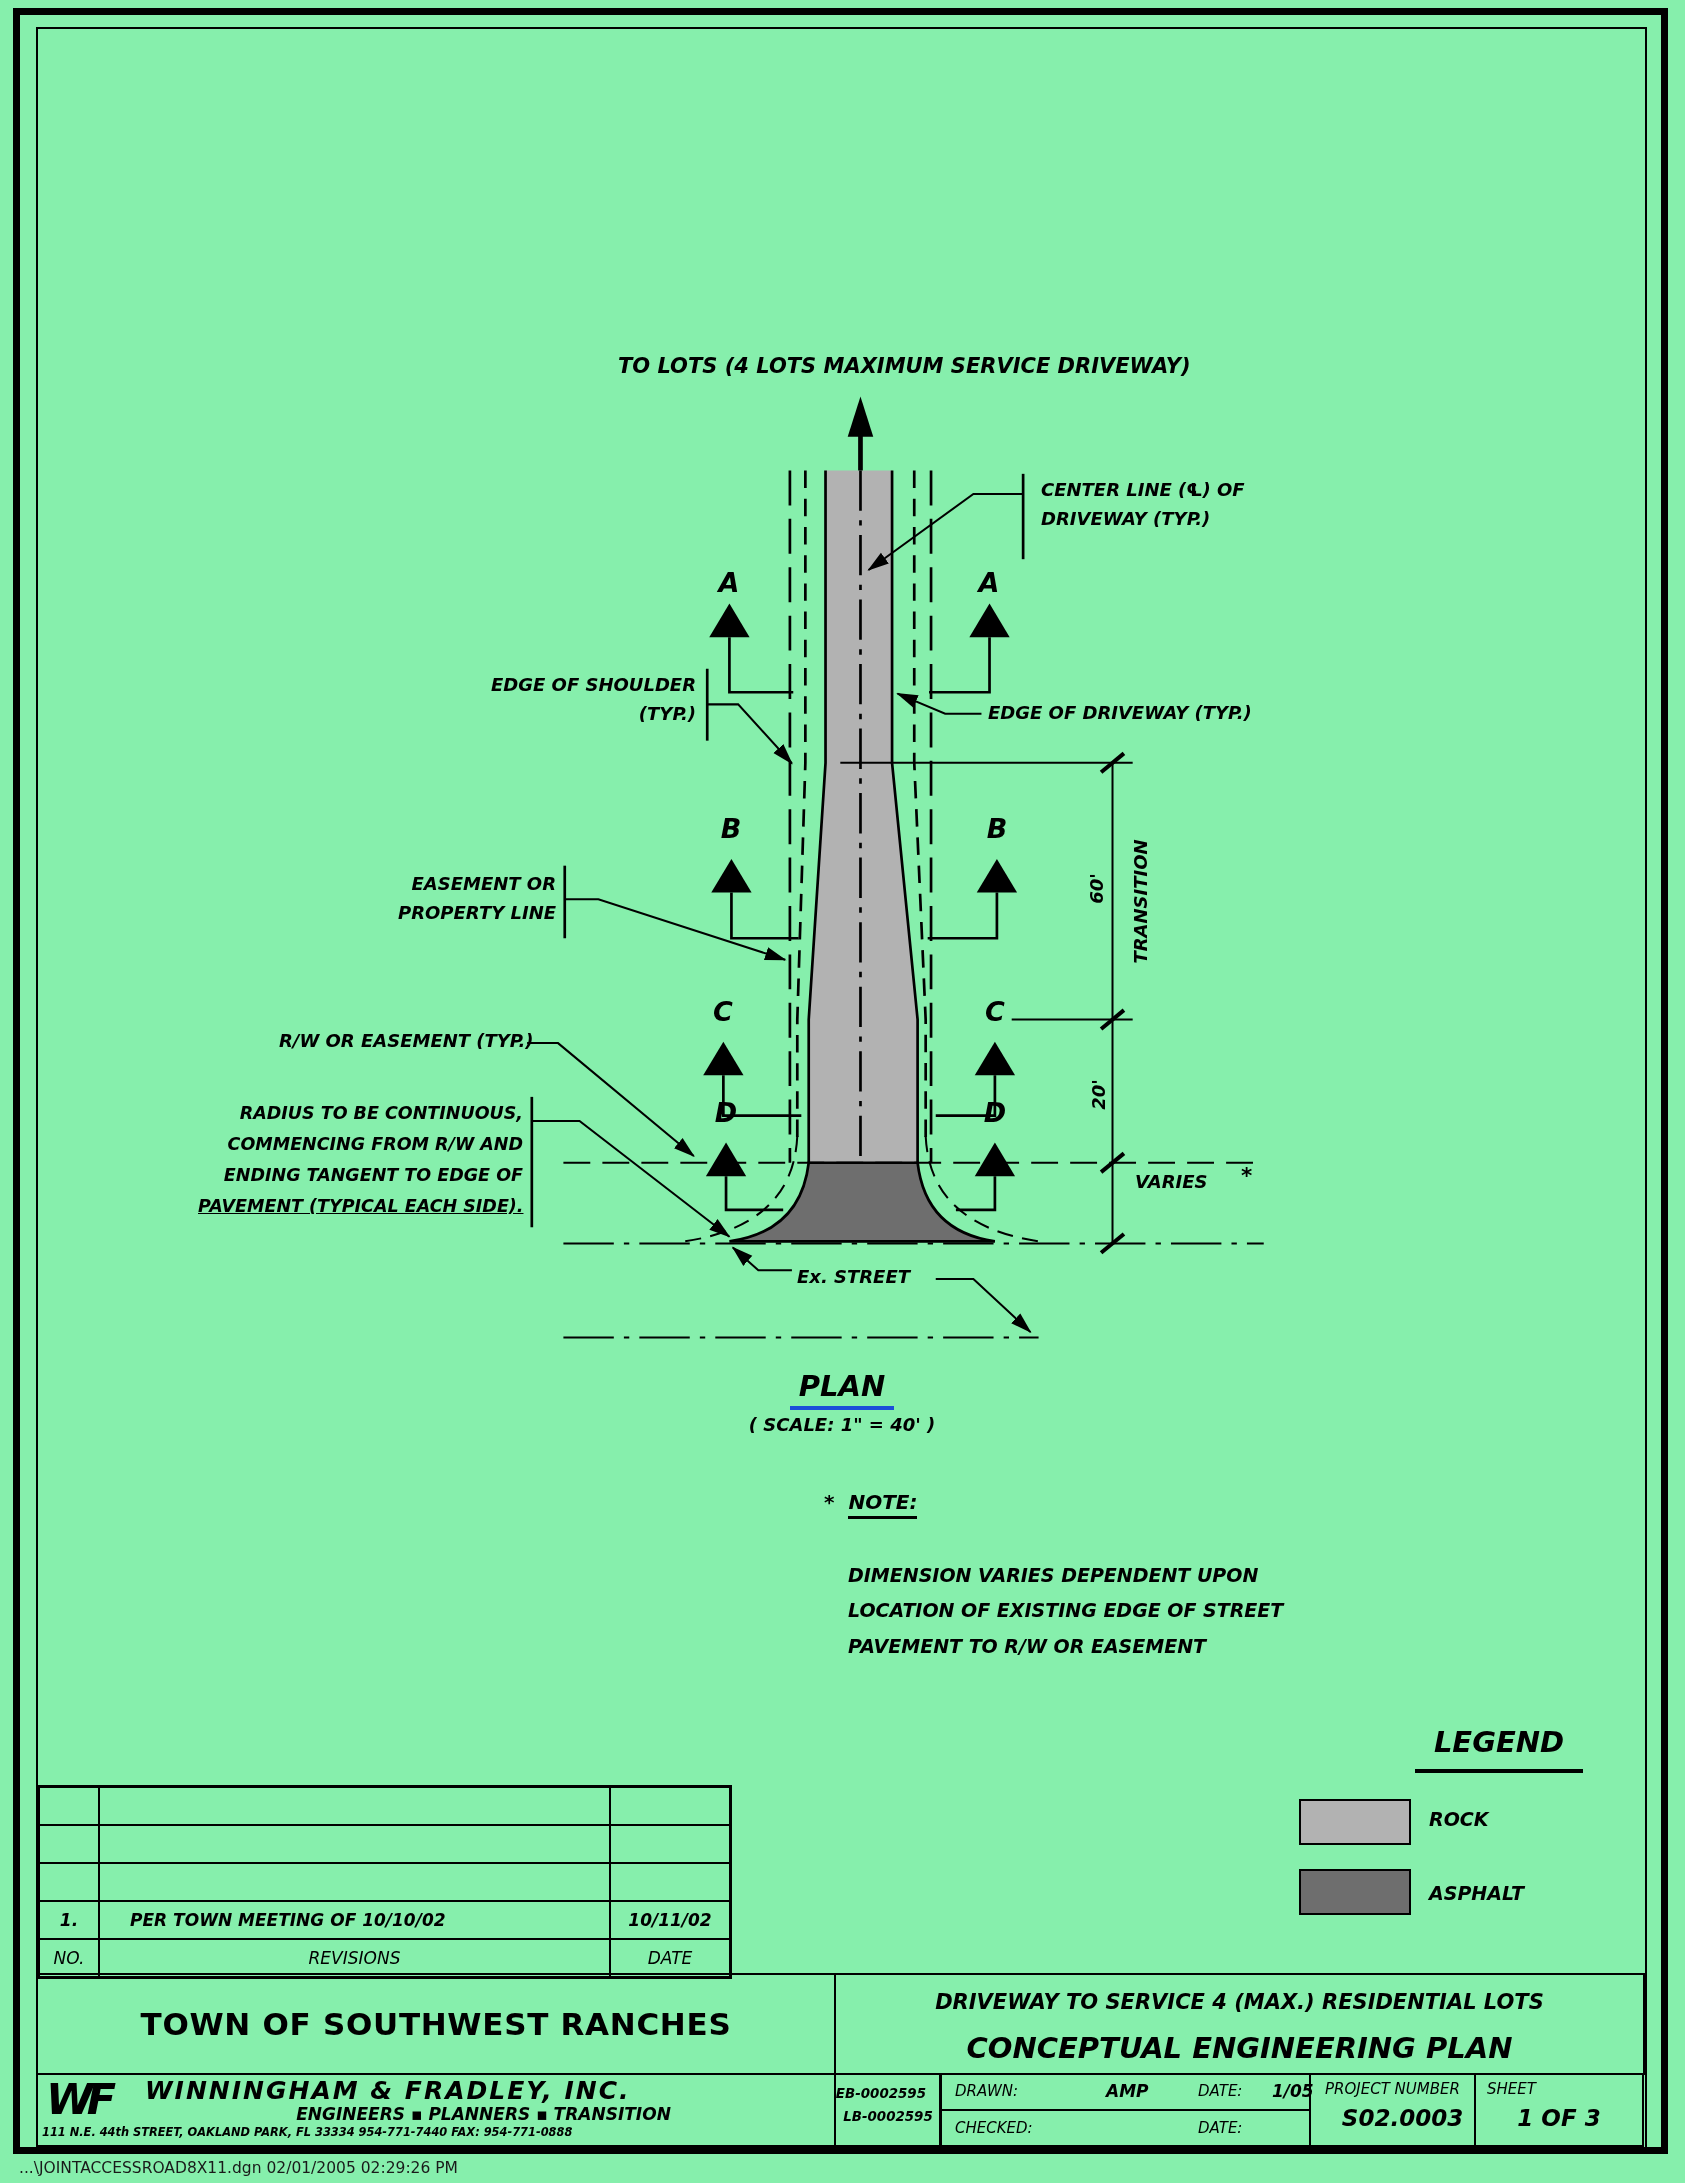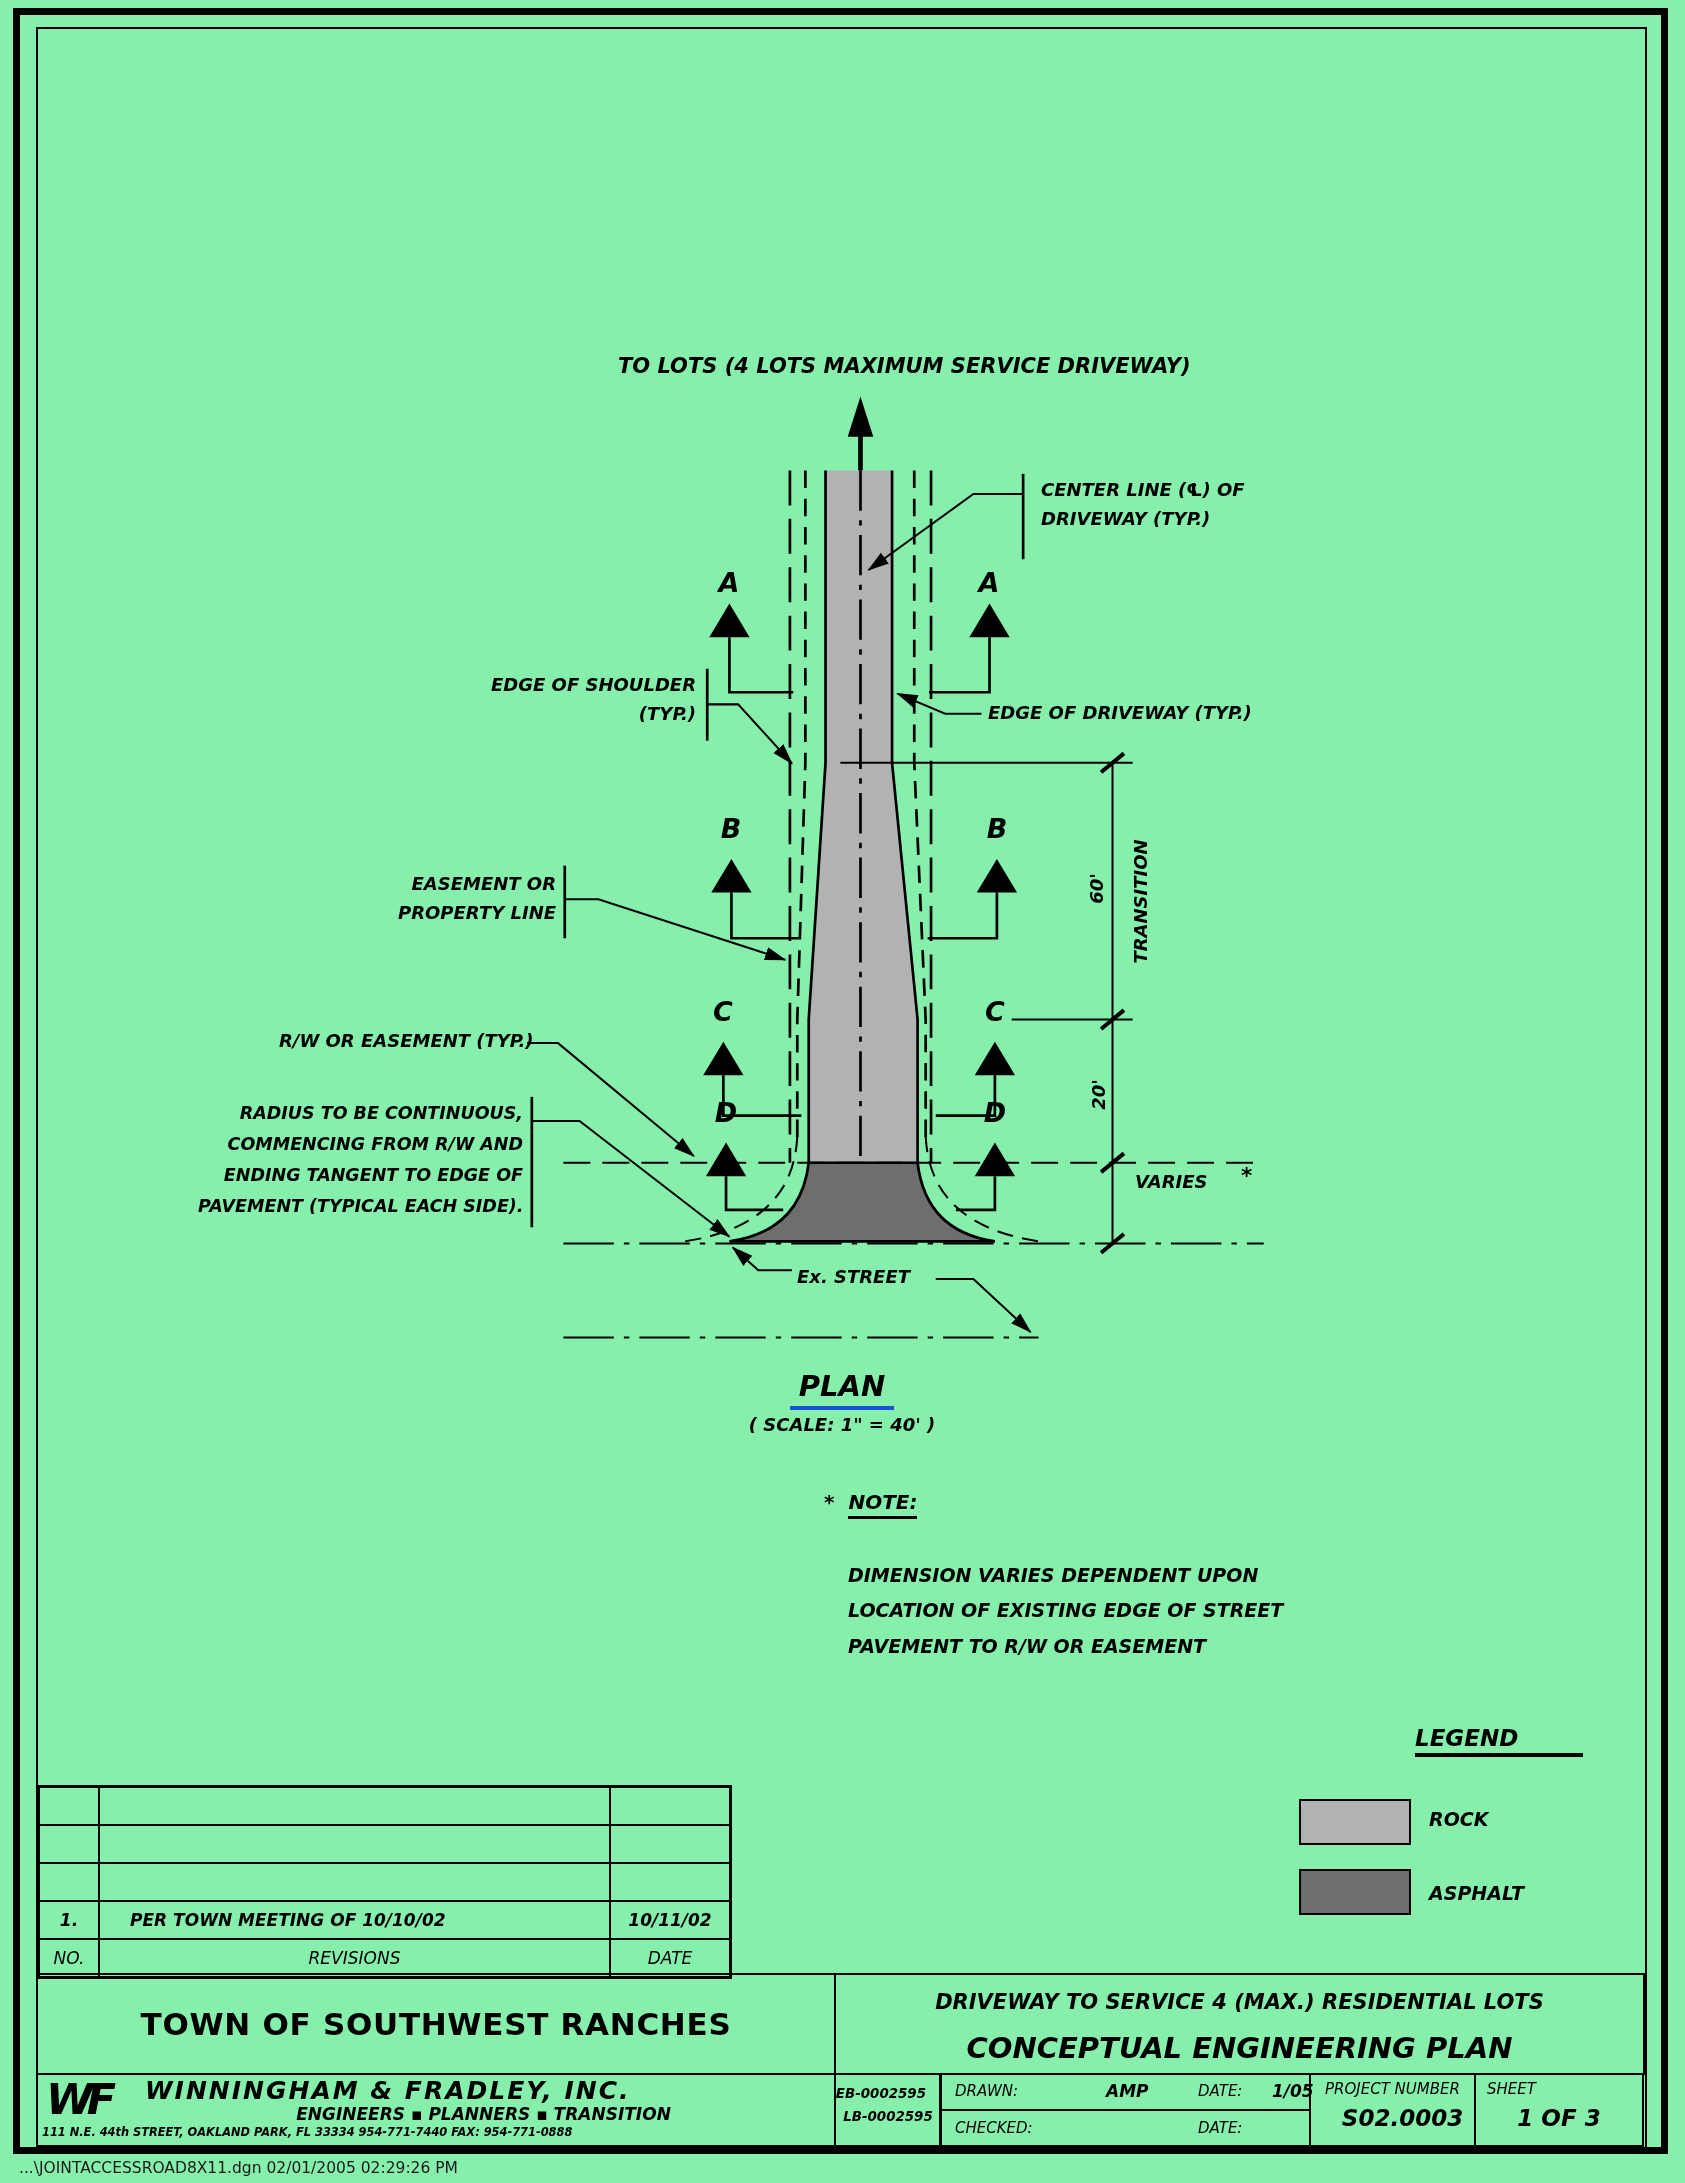--- a/index.html
+++ b/index.html
@@ -129,21 +129,21 @@
   <div class="lbl" style="left:988px;top:702px;">EDGE OF DRIVEWAY (TYP.)</div>
 
   <div class="lbl" style="left:373px;top:873px;width:183px;text-align:right;">EASEMENT OR</div>
   <div class="lbl" style="left:373px;top:902px;width:183px;text-align:right;">PROPERTY LINE</div>
 
   <div class="lbl" style="left:279px;top:1030px;width:244px;text-align:right;">R/W OR EASEMENT (TYP.)</div>
 
   <div class="lbl-sm" style="left:198px;top:1103px;width:325px;text-align:right;">RADIUS TO BE CONTINUOUS,</div>
   <div class="lbl-sm" style="left:198px;top:1134px;width:325px;text-align:right;">COMMENCING FROM R/W AND</div>
   <div class="lbl-sm" style="left:198px;top:1165px;width:325px;text-align:right;">ENDING TANGENT TO EDGE OF</div>
-  <div class="lbl-sm" style="left:198px;top:1196px;width:325px;text-align:center;">PAVEMENT (TYPICAL EACH SIDE).</div>
+  <div class="lbl-sm" style="left:198px;top:1196px;width:325px;text-align:center;text-decoration:underline;">PAVEMENT (TYPICAL EACH SIDE).</div>
 
   <div class="lbl" style="left:797px;top:1266px;">Ex.  STREET</div>
 
   <div class="sec" style="left:709px;top:567px;">A</div>
   <div class="sec" style="left:969px;top:567px;">A</div>
   <div class="sec" style="left:711px;top:813px;">B</div>
   <div class="sec" style="left:977px;top:813px;">B</div>
   <div class="sec" style="left:703px;top:996px;">C</div>
   <div class="sec" style="left:975px;top:996px;">C</div>
   <div class="sec" style="left:706px;top:1097px;">D</div>
@@ -159,21 +159,21 @@
   <div class="lbl" style="left:733px;top:1414px;width:218px;text-align:center;">( SCALE: 1" = 40' )</div>
 
   <div class="lbl" style="left:824px;top:1490px;font-size:20px;">
     <span>*</span>&nbsp;
     <span class="underlined">NOTE:</span>
   </div>
   <div class="lbl" style="left:848px;top:1564px;font-size:19px;">DIMENSION VARIES DEPENDENT UPON</div>
   <div class="lbl" style="left:848px;top:1599px;font-size:19px;">LOCATION OF EXISTING EDGE OF STREET</div>
   <div class="lbl" style="left:848px;top:1635px;font-size:19px;">PAVEMENT TO R/W OR EASEMENT</div>
 
-  <div class="lbl" style="left:1415px;top:1725px;width:168px;font-size:23px;border-bottom:4px solid #000;padding-bottom:2px;">LEGEND</div>
+  <div class="lbl" style="left:1415px;top:1725px;width:168px;text-align:center;font-size:29px;border-bottom:4px solid #000;padding-bottom:10px;">LEGEND</div>
   <div class="swatch" style="left: 1299px; top: 1799px; background-color: rgb(178, 178, 178);"></div>
   <div class="lbl" style="left:1429px;top:1808px;font-size:19px;">ROCK</div>
   <div class="swatch" style="left: 1299px; top: 1869px; background-color: rgb(110, 110, 110);"></div>
   <div class="lbl" style="left:1429px;top:1882px;font-size:19px;">ASPHALT</div>
 
   <div class="rev-grid">
     <div class="rev-cell"></div>
     <div class="rev-cell"></div>
     <div class="rev-cell"></div>
     <div class="rev-cell"></div>

